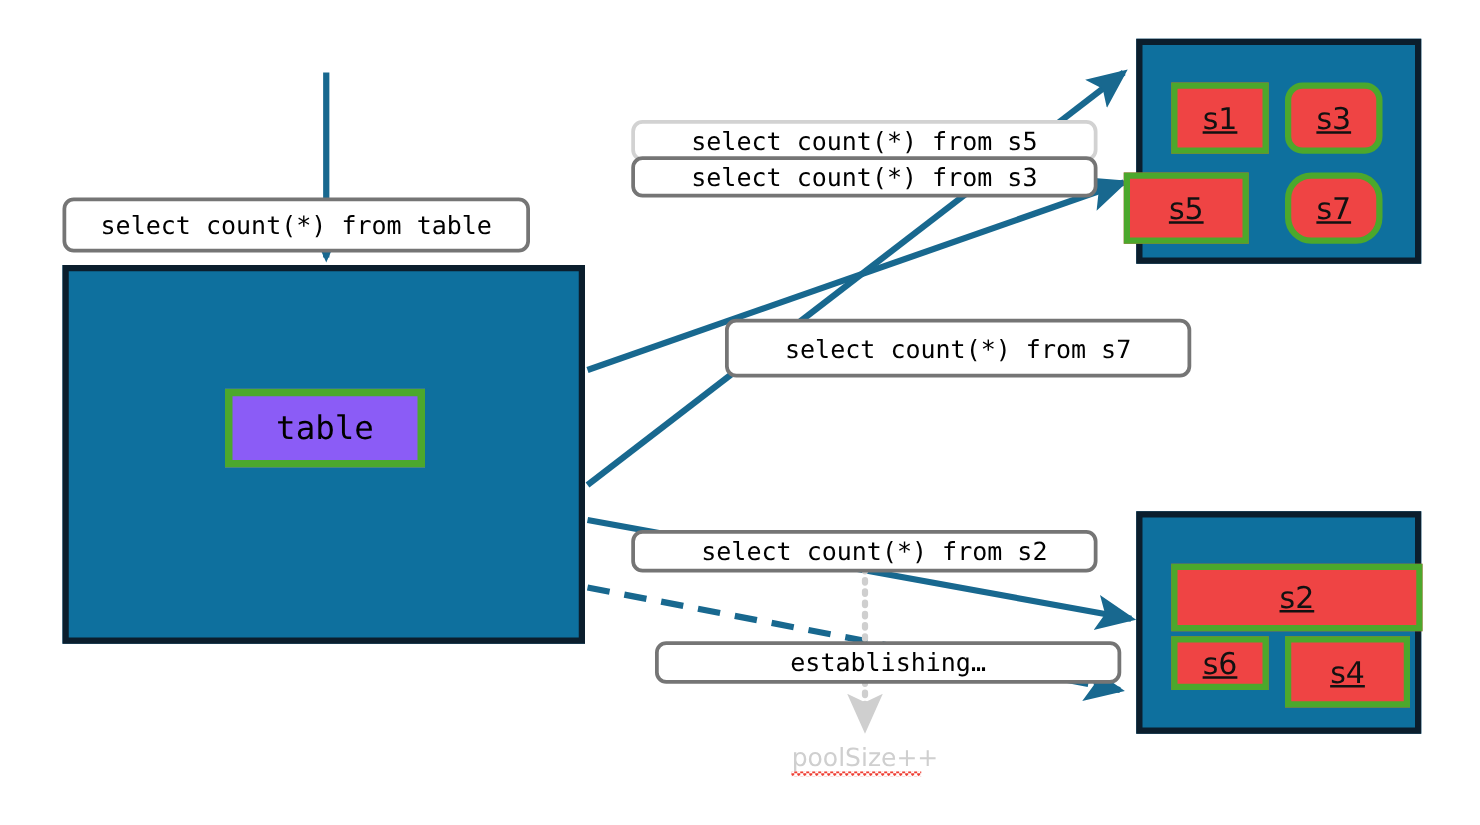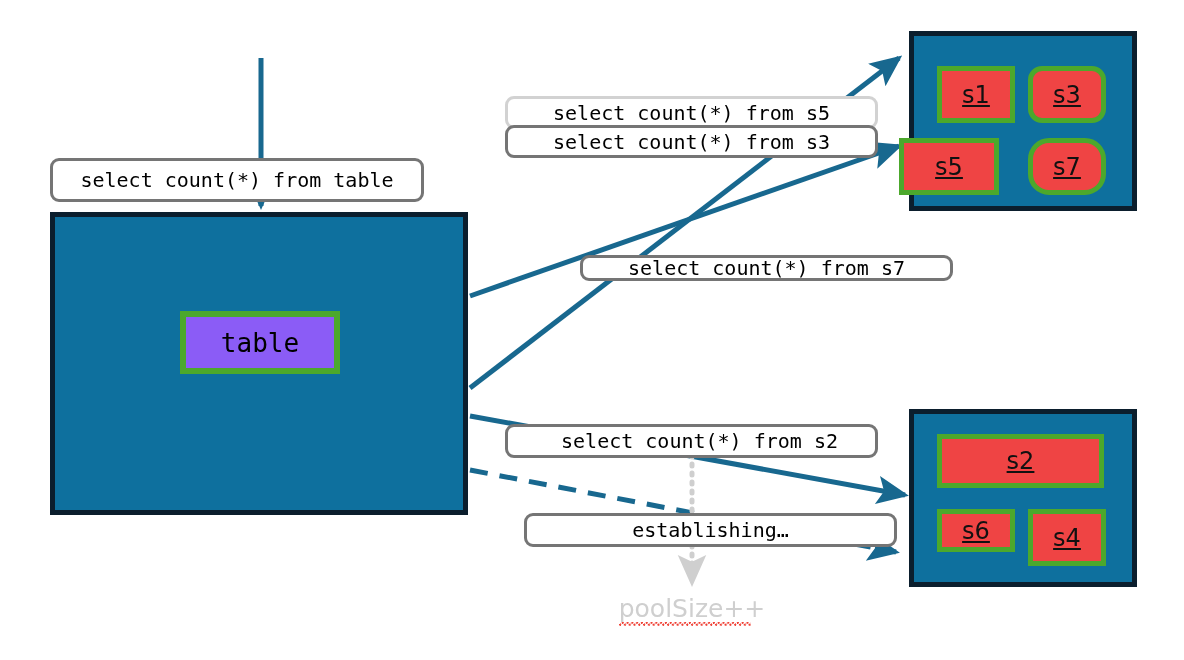--- a/index.html
+++ b/index.html
@@ -87,23 +87,23 @@
     font-family: "DejaVu Sans", "Liberation Sans", sans-serif;
     font-size: 24px;
     color: #111111;
     text-decoration: underline;
   }
   .srv-s1 { left: 937px; top: 66px;  width: 78px; height: 57px; }
   .srv-s3 { left: 1028px; top: 66px;  width: 78px; height: 57px; border-radius: 14px; }
   .srv-s5 { left: 899px; top: 138px; width: 100px; height: 57px; }
   .srv-s7 { left: 1028px; top: 138px; width: 78px; height: 57px; border-radius: 21px; }
 
-  .srv-s2 { left: 937px; top: 434px; width: 167px; height: 54px; }
+  .srv-s2 { left: 937px; top: 451px; width: 201px; height: 54px; }
   .srv-s6 { left: 937px; top: 509px; width: 78px; height: 43px; }
-  .srv-s4 { left: 1028px; top: 509px; width: 78px; height: 57px; }
+  .srv-s4 { left: 1028px; top: 509px; width: 100px; height: 57px; }
 
   
   .chip {
     position: absolute;
     background: #ffffff;
     border: 3px solid #757575;
     border-radius: 9px;
     box-sizing: border-box;
     display: flex;
     align-items: center;
@@ -114,33 +114,33 @@
     white-space: nowrap;
     letter-spacing: 0px;
   }
   .chip.faded {
     border-color: #D2D2D2;
     z-index: 4;
   }
   .chip-table  { left: 50px;  top: 110px; width: 374px; height: 44px; margin-top: 48px; }
   .chip-s5     { left: 505px; top: 96px;  width: 373px; height: 33px; }
   .chip-s3     { left: 505px; top: 125px; width: 373px; height: 33px; }
-  .chip-s7     { left: 580px; top: 255px; width: 373px; height: 26px; }
+  .chip-s7     { left: 580px; top: 255px; width: 373px; height: 47px; }
   .chip-s2     { left: 505px; top: 424px; width: 373px; height: 34px; padding-left: 16px; }
   .chip-est    { left: 524px; top: 513px; width: 373px; height: 34px; }
 
   
   .pool-size {
     position: absolute;
     left: 592px;
     top: 594px;
     width: 200px;
     text-align: center;
     font-family: "DejaVu Sans", "Liberation Sans", sans-serif;
-    font-size: 25px;
+    font-size: 20px;
     color: #CFCFCF;
     white-space: nowrap;
   }
   .pool-size .squiggle {
     position: relative;
     display: inline-block;
     padding-bottom: 2px;
   }
   .pool-size .squiggle::after {
     content: "";

